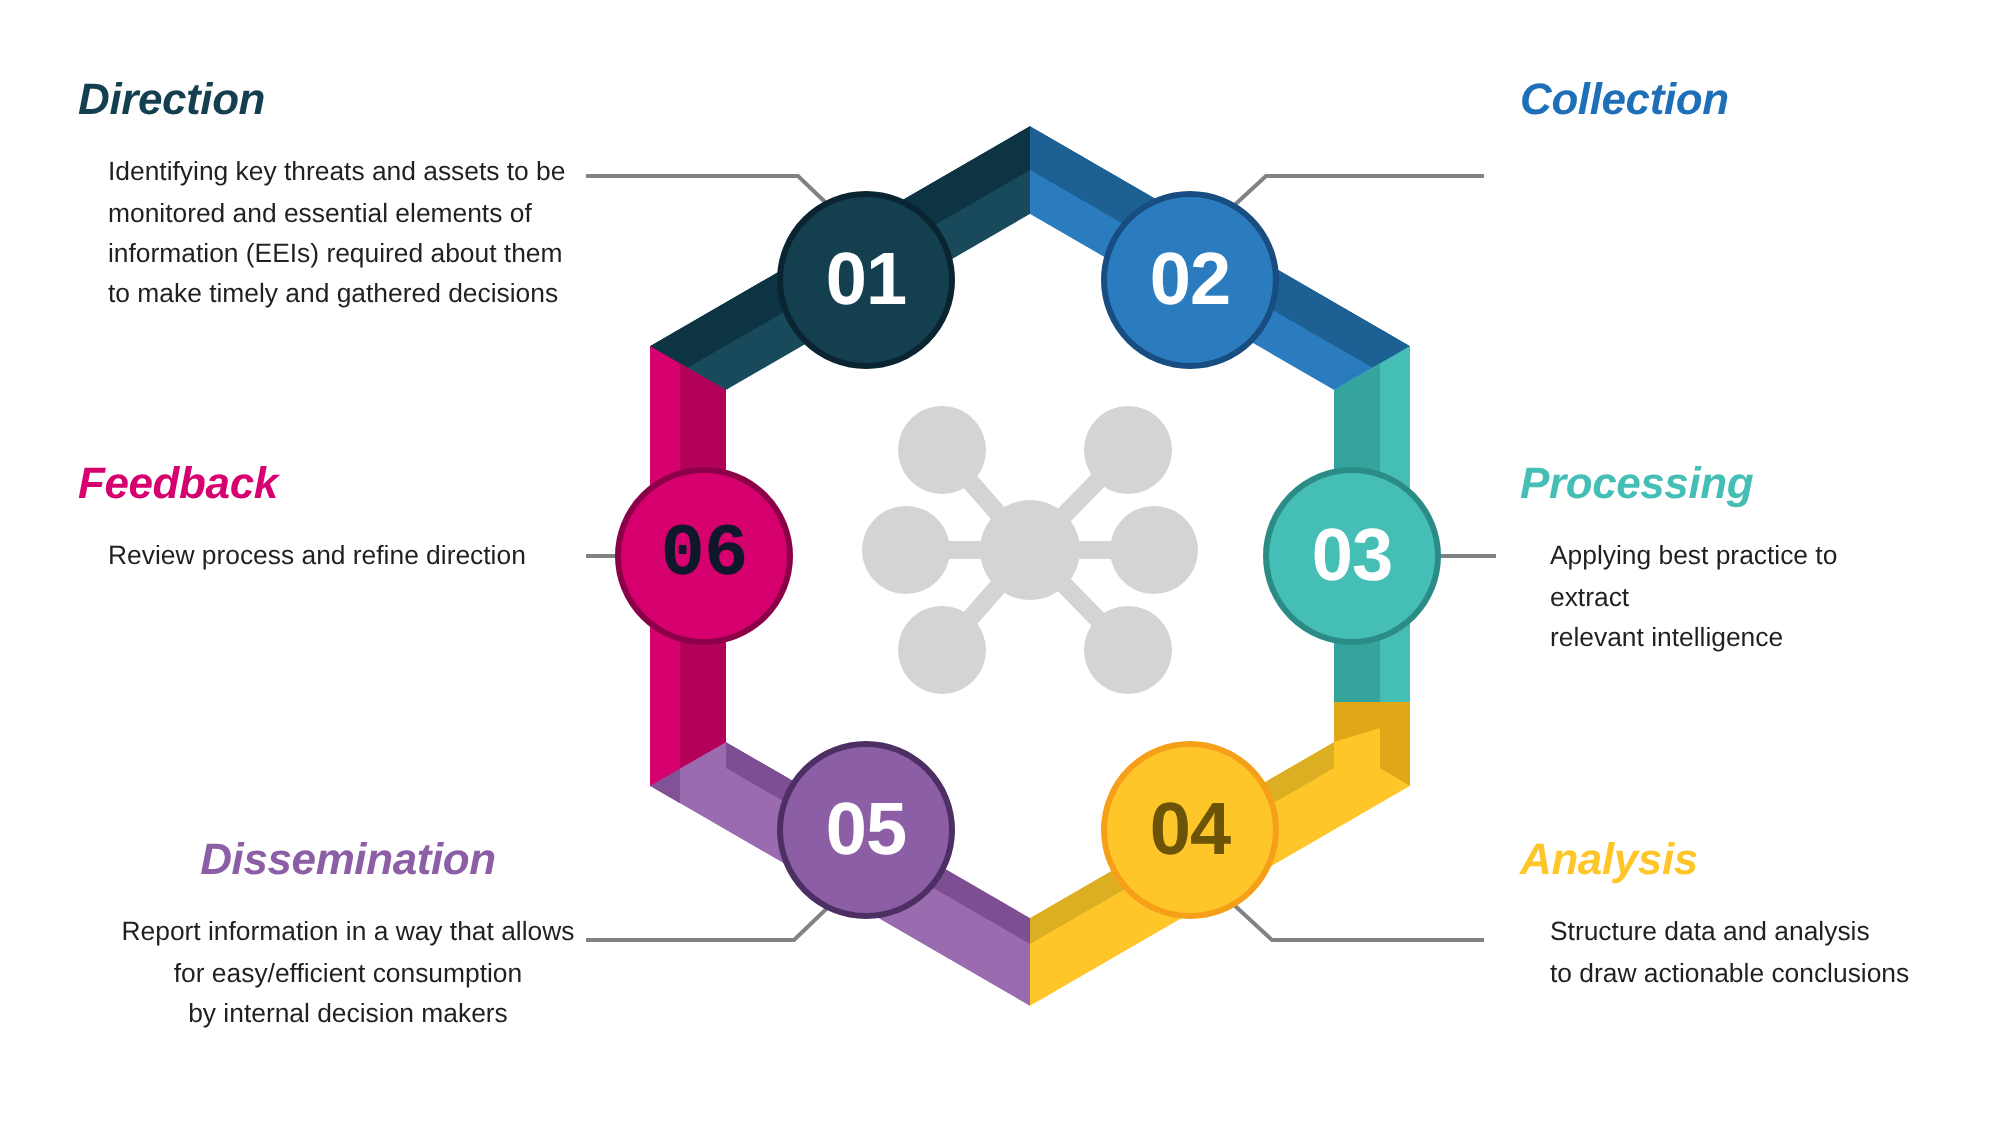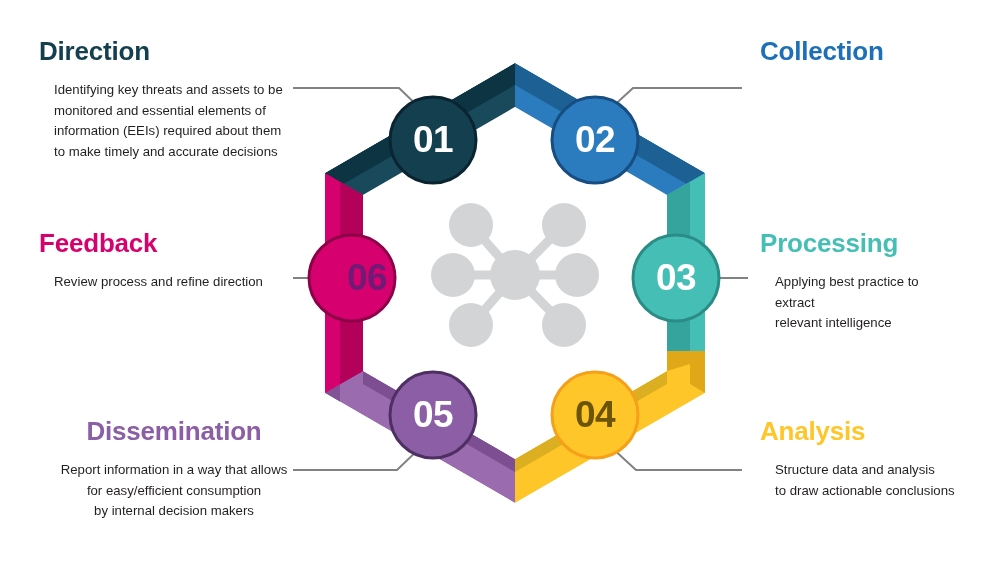--- a/index.html
+++ b/index.html
@@ -12,24 +12,25 @@
     position:relative;
   }
   #stage{position:absolute;left:0;top:0;width:1000px;height:563px;}
 
   .diagram-svg{position:absolute;left:0;top:0;width:1000px;height:563px;}
 
   
   .block{position:absolute;}
   .block h2{
     margin:0 0 8px 0;
-    font-size:26px;
+    font-size:22px;
     font-weight:bold;
     line-height:1.05;
     letter-spacing:-0.2px;
+    font-style:italic;
   }
   .block p{
     margin:15px;
     font-size:13.2px;
     line-height:1.55;
     color:#231f20;
   }
   .block.right{left:760px;}
   .block.left{left:39px;}
 
@@ -48,21 +49,21 @@
     font-size:37px;font-weight:bold;
     letter-spacing:-0.5px;
     pointer-events:auto;
     user-select:none;
   }
   .n01{left:387px;top:94px;color:#ffffff;}
   .n02{left:549px;top:94px;color:#ffffff;}
   .n03{left:630px;top:232px;color:#ffffff;}
   .n04{left:549px;top:369px;color:#6b5408;}
   .n05{left:387px;top:369px;color:#ffffff;}
-  .n06{left:321px;top:232px;color:#701a75;}
+  .n06{left:306px;top:232px;color:#0f172a;font-family:Liberation Mono, monospace;}
 </style>
 </head>
 <body>
 
 <div id="stage">
 
   <svg class="diagram-svg" viewBox="0 0 1000 563">
     <defs>
       <clipPath id="clipRibbon">
 
@@ -152,21 +153,21 @@
   <div class="num n04">04</div>
   <div class="num n05">05</div>
   <div class="num n06">06</div>
 
   <div class="block left b-direction">
     <h2 style="color:#133f4f">Direction</h2>
     <p>
       <span>Identifying key threats and assets to be</span><br>
       <span>monitored and essential elements of</span><br>
       <span>information (EEIs) required about them</span><br>
-      <span>to make timely and accurate decisions</span>
+      <span>to make timely and gathered decisions</span>
     </p>
   </div>
 
   <div class="block left b-feedback">
     <h2 style="color:#d6006e">Feedback</h2>
     <p>
       <span>Review process and refine direction</span>
     </p>
   </div>
 

